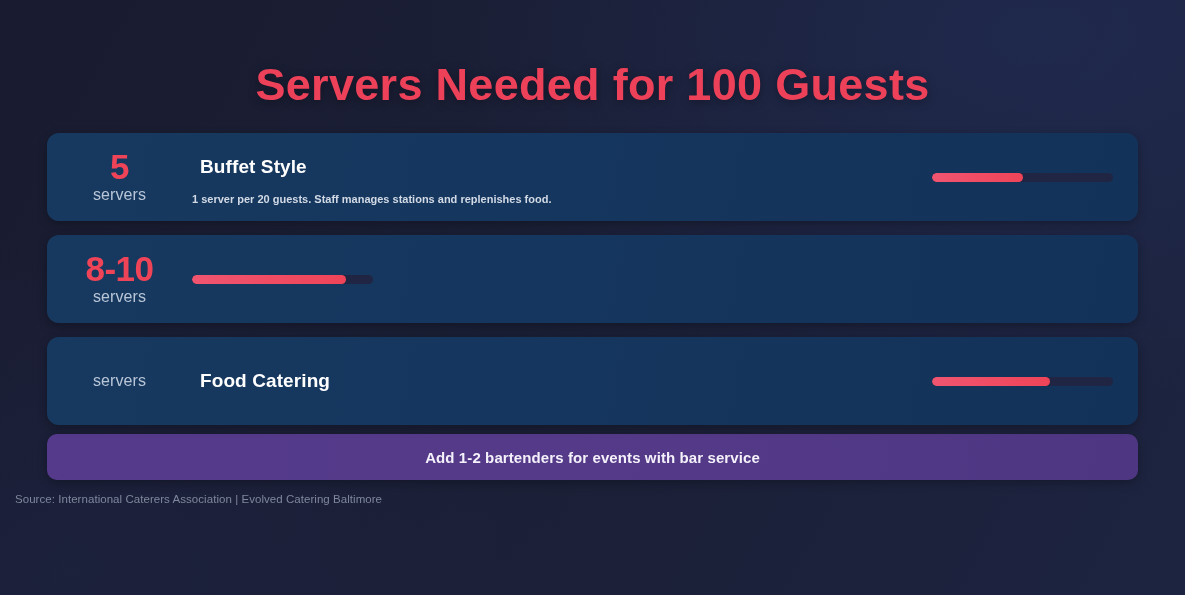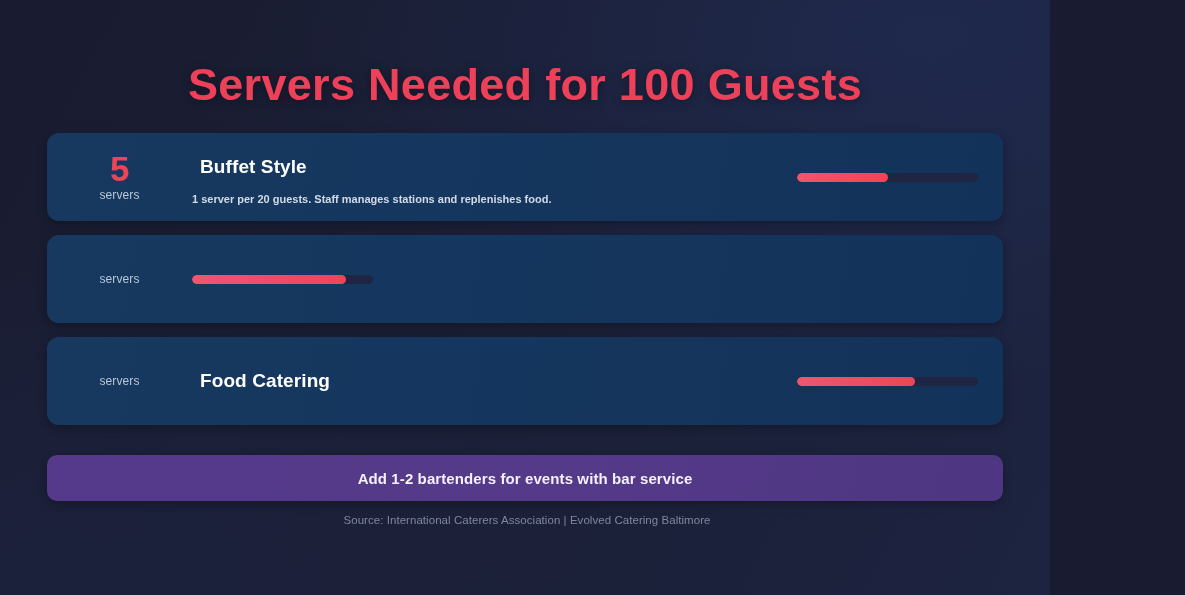--- a/index.html
+++ b/index.html
@@ -11,21 +11,21 @@
     width: 1185px;
     height: 595px;
     overflow: hidden;
     background: #191c30;
     font-family: "Liberation Sans", sans-serif;
     -webkit-font-smoothing: antialiased;
   }
 
   #infographic {
     position: relative;
-    width: 1050px;
+    width: 1185px;
     height: 595px;
     box-sizing: border-box;
     background:
       radial-gradient(ellipse 900px 520px at 88% 6%, rgba(34,48,92,0.55) 0%, rgba(25,28,48,0) 70%),
       radial-gradient(ellipse 700px 460px at 6% 96%, rgba(30,36,70,0.45) 0%, rgba(25,28,48,0) 72%),
       linear-gradient(118deg, #191c30 0%, #1b1f36 48%, #1d2440 100%);
   }
 
   
   .title {
@@ -73,21 +73,21 @@
     font-size: 35px;
     line-height: 1.02;
     font-weight: 700;
     color: #ef4458;
     letter-spacing: -0.5px;
   }
 
   .count-unit {
     display: block;
     margin-top: 2px;
-    font-size: 12px;
+    font-size: 16px;
     line-height: 1;
     font-weight: 400;
     color: #b9c6d8;
     letter-spacing: 0.1px;
   }
 
   .card-text {
     flex: 1 1 auto;
     min-width: 0;
     padding-right: 20px;
@@ -121,41 +121,41 @@
   }
 
   .meter-fill {
     height: 100%;
     border-radius: 5px;
     background: linear-gradient(90deg, #f05570 0%, #ef4458 100%);
   }
 
   
   .callout {
-    margin: 30px 47px 0 47px;
+    margin: 9px 47px 0 47px;
     height: 46px;
     border-radius: 10px;
     background: linear-gradient(100deg, #553a8c 0%, #543a88 50%, #4f3683 100%);
     box-shadow: 0 3px 10px rgba(0,0,0,0.26);
     display: flex;
     align-items: center;
     justify-content: center;
   }
 
   .callout-text {
     font-size: 15px;
     font-weight: 700;
     color: #f4f1fb;
     letter-spacing: 0.1px;
   }
 
   
   .source {
-    margin: 13px 0 0 4px;
-    text-align: center;
+    margin: 13px 0 0 15px;
+    text-align: left;
     font-size: 11.5px;
     font-weight: 400;
     color: #7e879c;
     letter-spacing: 0.05px;
   }
 </style>
 </head>
 <body>
 
 <div id="infographic">
@@ -173,20 +173,21 @@
         <h2 class="card-heading">Buffet Style</h2>
         <p class="card-desc">1 server per 20 guests. Staff manages stations and replenishes food.</p>
       </div>
       <div class="meter">
         <div class="meter-fill" style="width: 50%;"></div>
       </div>
     </div>
 
     <div class="card">
       <div class="count-block">
+        <span class="count-value">8-10</span>
         <span class="count-unit">servers</span>
       </div>
       <div class="meter">
         <div class="meter-fill" style="width: 85%;"></div>
       </div>
     </div>
 
     <div class="card">
       <div class="count-block">
         <span class="count-unit">servers</span>

